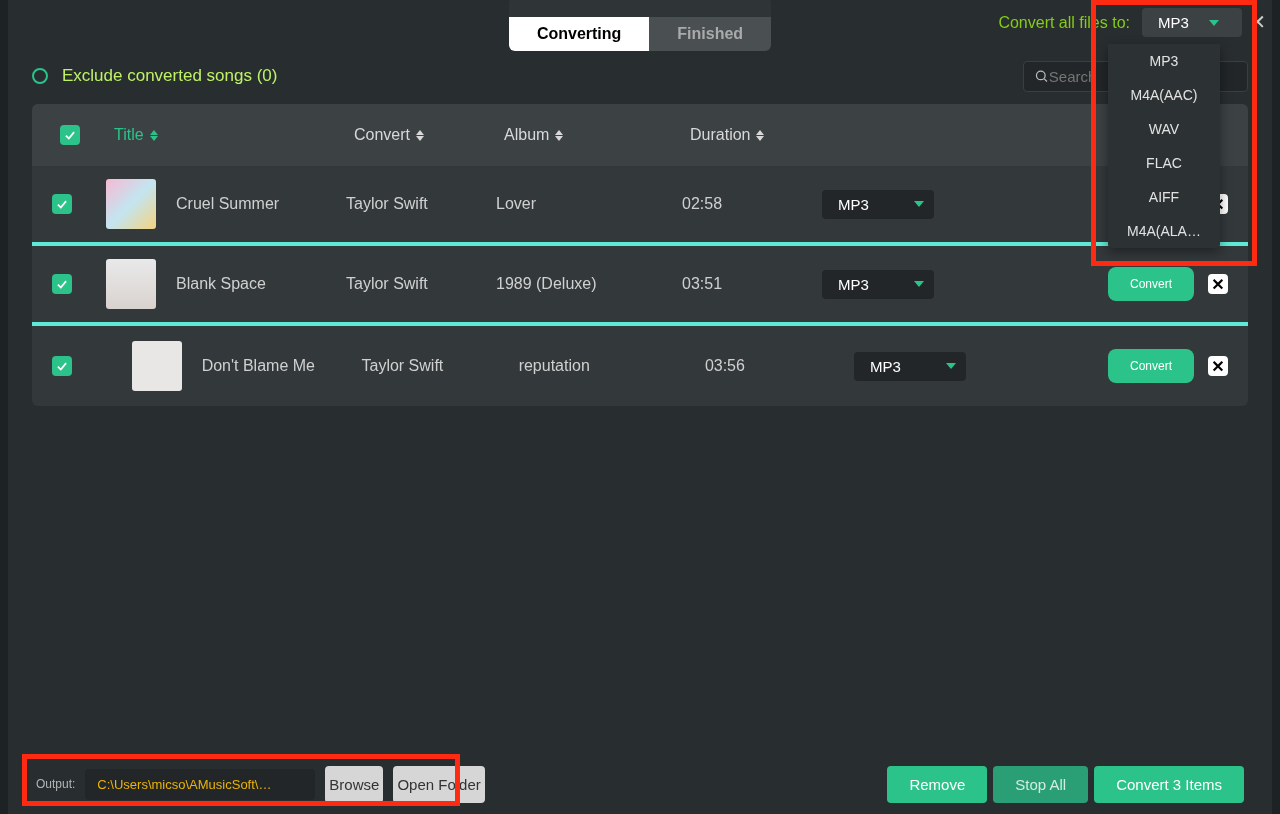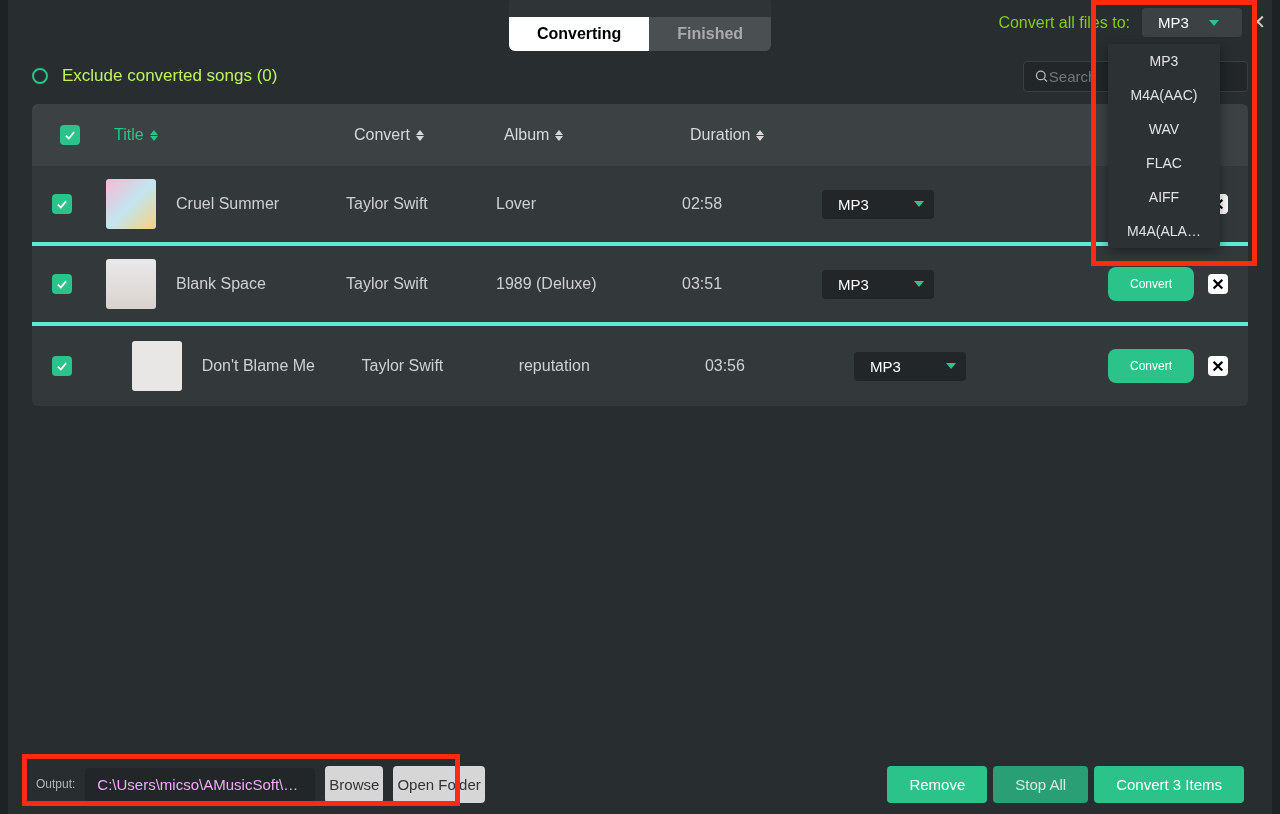--- a/index.html
+++ b/index.html
@@ -198,22 +198,22 @@
   display:flex;
   align-items:center;
   padding: 0 20px;
   background: #282d30;
 }
 .out-label { color: #b5b5b5; font-size: 12px; margin-right: 10px; }
 .out-path {
   background: #222628;
   border-radius: 4px;
   padding: 8px 12px;
-  color: #f0abfc;
-  font-size: 15px;
+  color: #eab308;
+  font-size: 13px;
   width: 230px;
   white-space: nowrap;
   overflow: hidden;
   text-overflow: ellipsis;
 }
 .btn-light {
   background: #d6d6d6;
   color: #333;
   border: none;
   border-radius: 4px;

